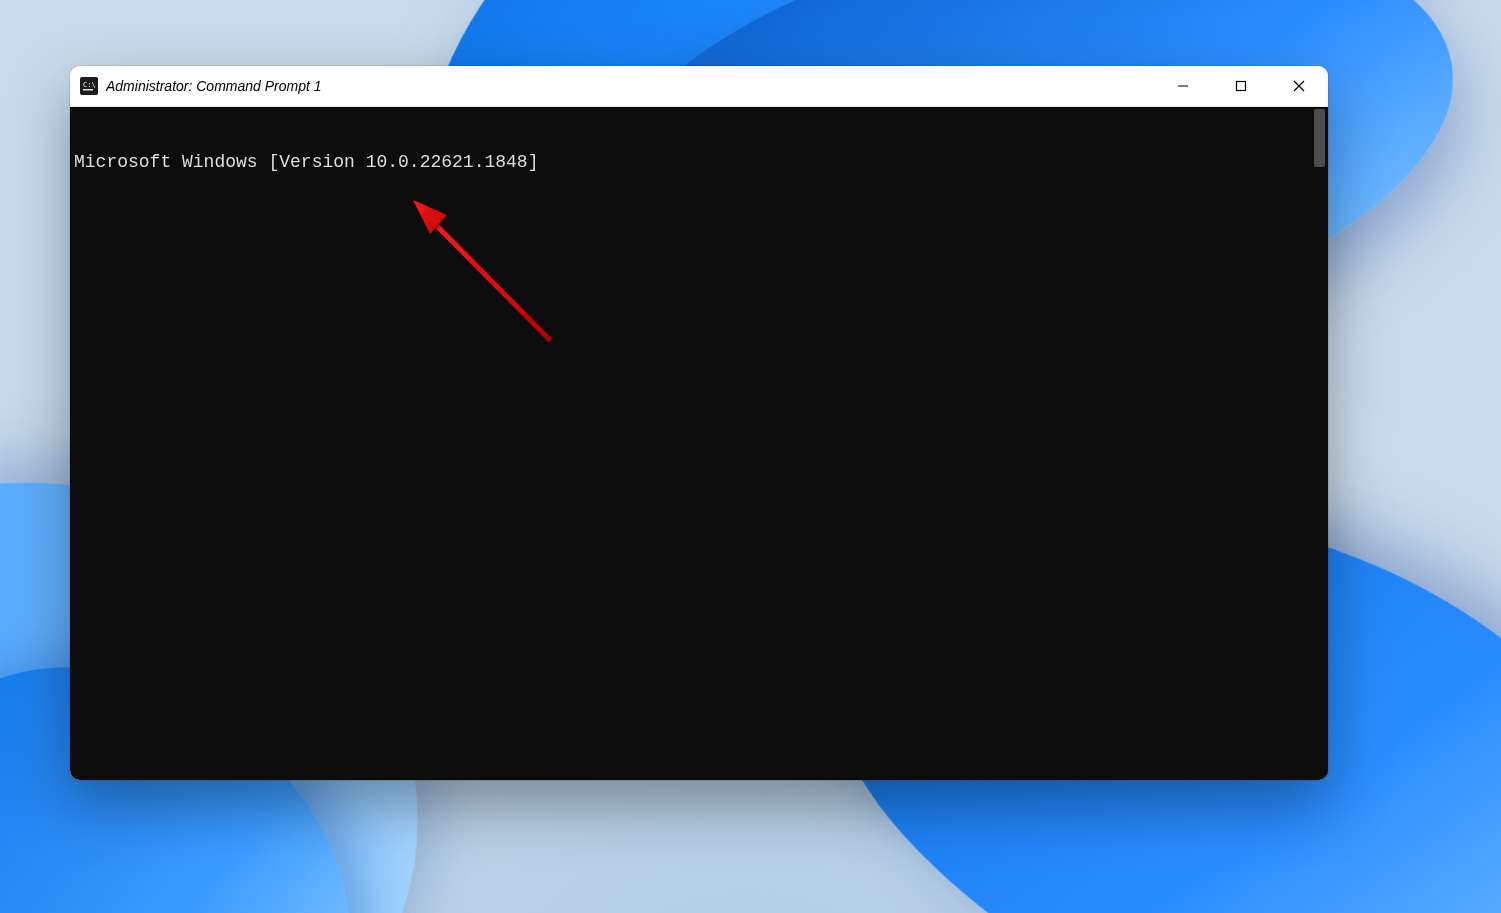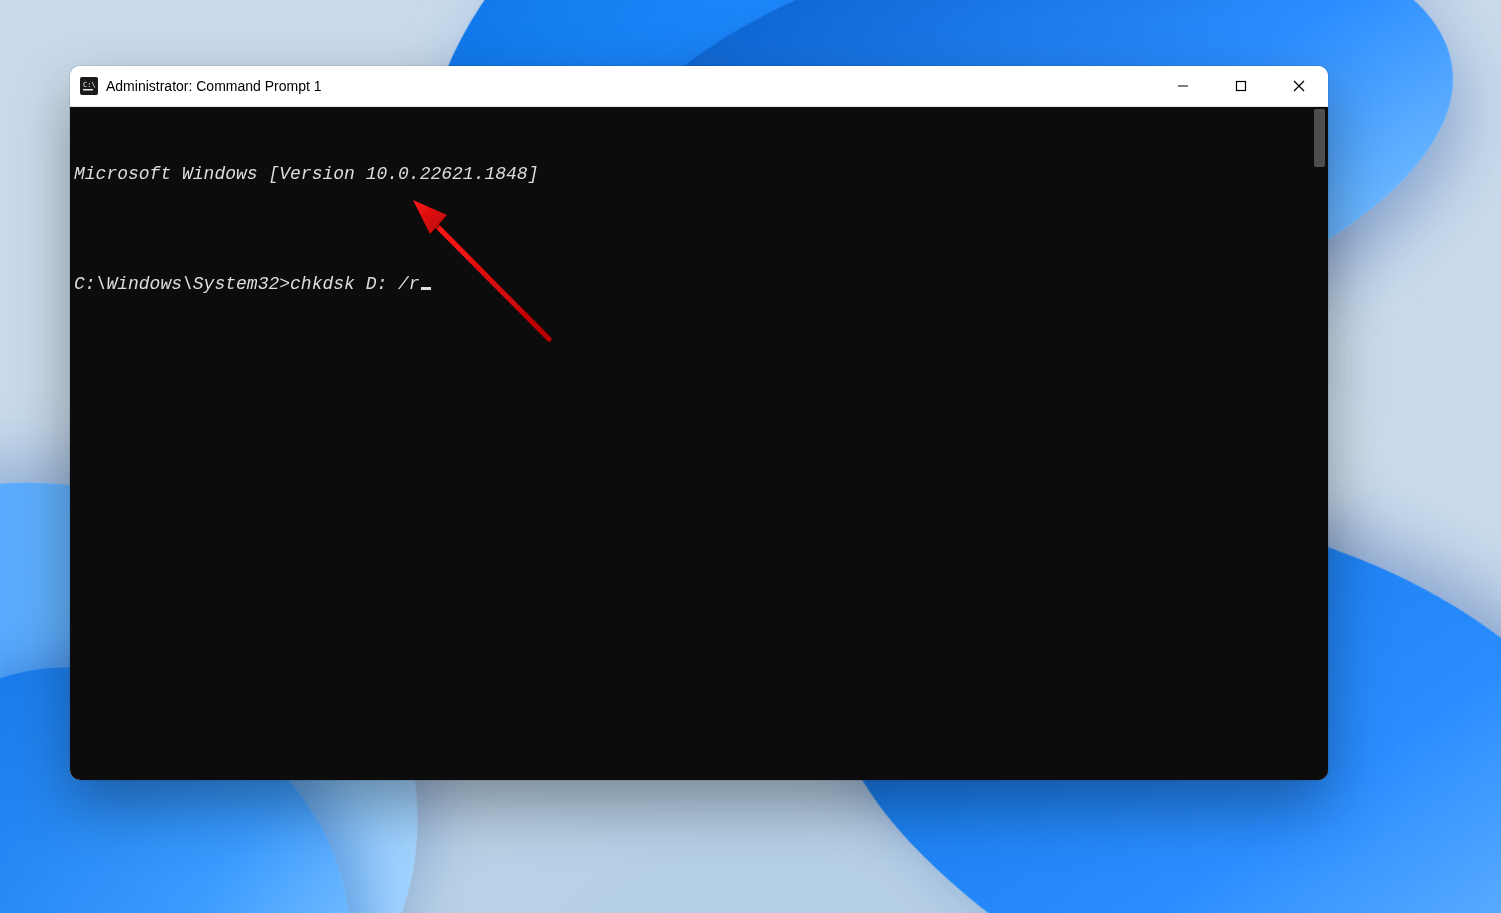--- a/index.html
+++ b/index.html
@@ -83,21 +83,21 @@
     border-bottom: 1px solid #e6e6e6;
     color: #000;
     font-size: 14px;
     user-select: none;
   }
   .app-icon {
     width: 18px; height: 18px; margin-right: 8px;
     display: inline-flex; align-items: center; justify-content: center;
     flex-shrink: 0;
   }
-  .title-text { flex: 0 0 auto; white-space: nowrap; }
+  .title-text { flex: 0 0 auto; white-space: nowrap; font-style: italic; }
   .title-spacer { flex: 1 1 auto; }
 
   .win-controls { display: flex; height: 100%; }
   .win-btn {
     width: 58px;
     height: 40px;
     display: flex;
     align-items: center;
     justify-content: center;
     color: #000;
@@ -108,28 +108,27 @@
   .win-btn svg { display: block; }
 
   .console-wrap {
     flex: 1 1 auto;
     position: relative;
     background: #0c0c0c;
     display: flex;
   }
   .console {
     flex: 1 1 auto;
-    padding: 12px 6px 4px 4px;
+    padding: 0 6px 4px 4px;
     color: #ddd;
     font-family: Consolas, "Courier New", monospace;
     font-size: 18px;
     line-height: 22px;
     white-space: pre;
     overflow: hidden;
-    font-style: italic;
   }
   .console .line { white-space: pre; }
   .prompt-line { white-space: pre; }
   .cursor {
     display: inline-block;
     width: 10px; height: 3px;
     background: #ddd;
     vertical-align: -1px;
     margin-left: 1px;
   }
@@ -196,21 +195,20 @@
           <line x1="11" y1="1" x2="1" y2="11" stroke="currentColor" stroke-width="1.2"></line>
         </svg>
       </button>
     </div>
   </div>
 
   <div class="console-wrap">
     <div class="console">
       <div class="line">Microsoft Windows [Version 10.0.22621.1848]</div>
       <div class="line"></div>
-      <div class="prompt-line"><span>C:\Windows\System32&gt;</span><span>chkdsk D: /r</span><span class="cursor"></span></div>
     </div>
     <div class="scroll-track">
       <div class="scroll-thumb"></div>
     </div>
   </div>
 </div>
 
 <svg class="annotation" width="1501" height="913">
   <defs>
     <linearGradient id="arrowGrad" x1="0" y1="0" x2="1" y2="1">

